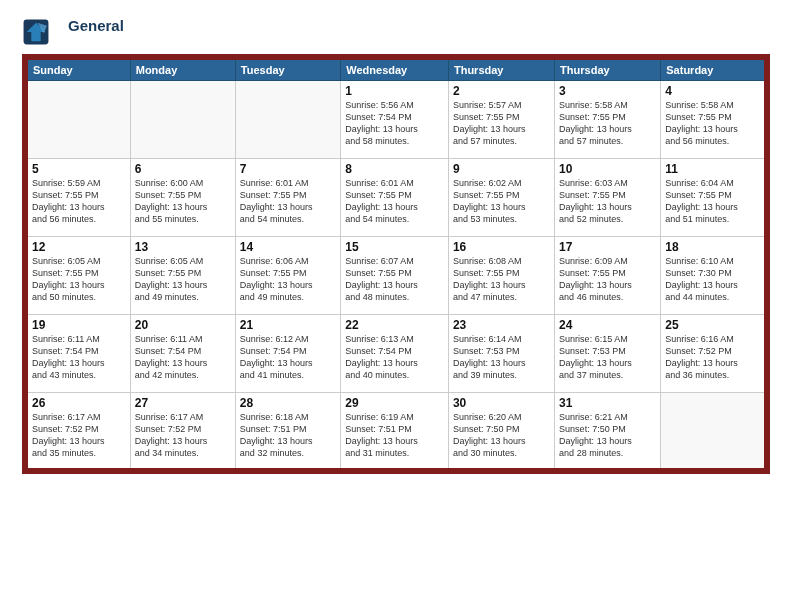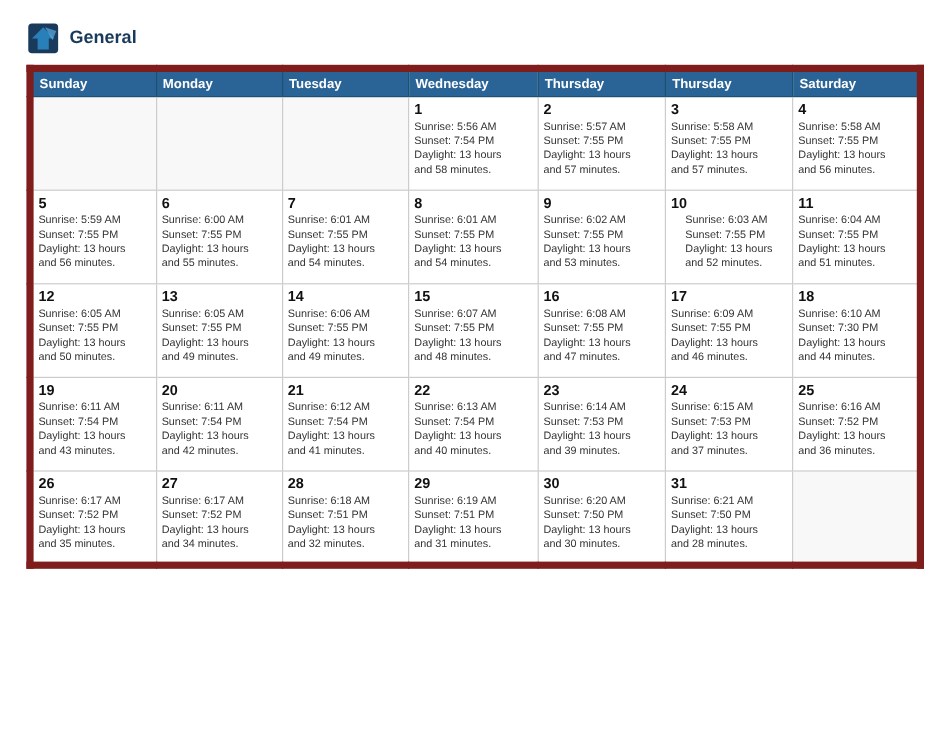--- a/index.html
+++ b/index.html
@@ -17,22 +17,21 @@
       background: #fff;
     }
     .header-area {
       display: flex;
       align-items: flex-start;
       justify-content: space-between;
       margin-bottom: 8px;
     }
     .logo-area {
       display: flex;
-      align-items: center;
-      gap: 8px;
+      gap: 18px;
     }
     .logo-icon {
       width: 28px;
       height: 28px;
     }
     .title-area {
       text-align: right;
     }
     .month-title {
       font-size: 32px;
@@ -182,21 +181,21 @@
           </td>
           <td>
             <div class="day-number">9</div>
             <div class="day-info" style="white-space: pre-line;">Sunrise: 6:02 AM
 Sunset: 7:55 PM
 Daylight: 13 hours
 and 53 minutes.</div>
           </td>
           <td>
             <div class="day-number">10</div>
-            <div class="day-info" style="white-space: pre-line; margin-left: 12px;">Sunrise: 6:03 AM
+            <div class="day-info" style="white-space: pre-line;">Sunrise: 6:03 AM
 Sunset: 7:55 PM
 Daylight: 13 hours
 and 52 minutes.</div>
           </td>
           <td>
             <div class="day-number">11</div>
             <div class="day-info" style="white-space: pre-line;">Sunrise: 6:04 AM
 Sunset: 7:55 PM
 Daylight: 13 hours
 and 51 minutes.</div>

